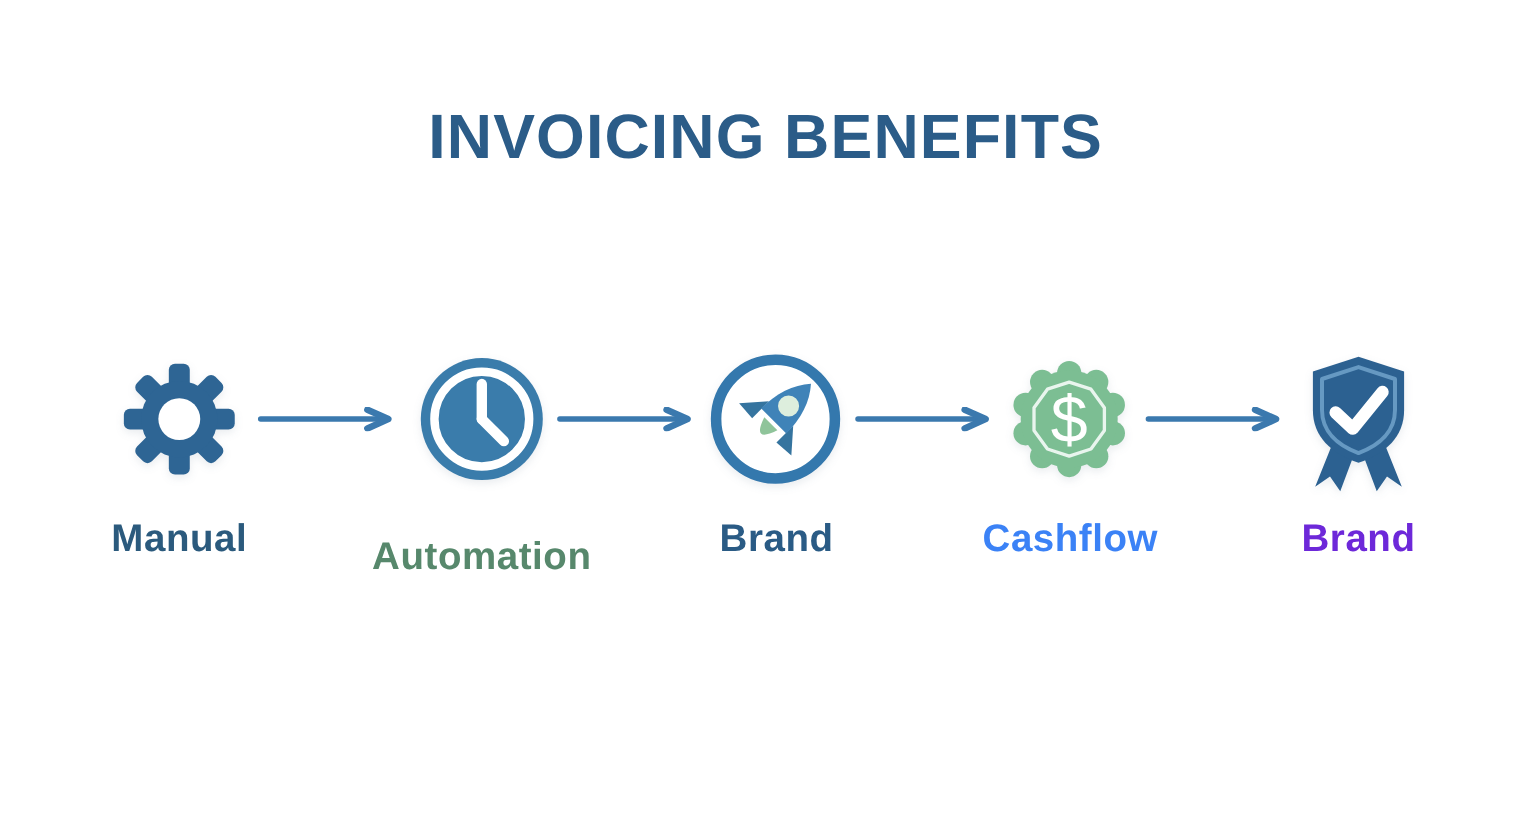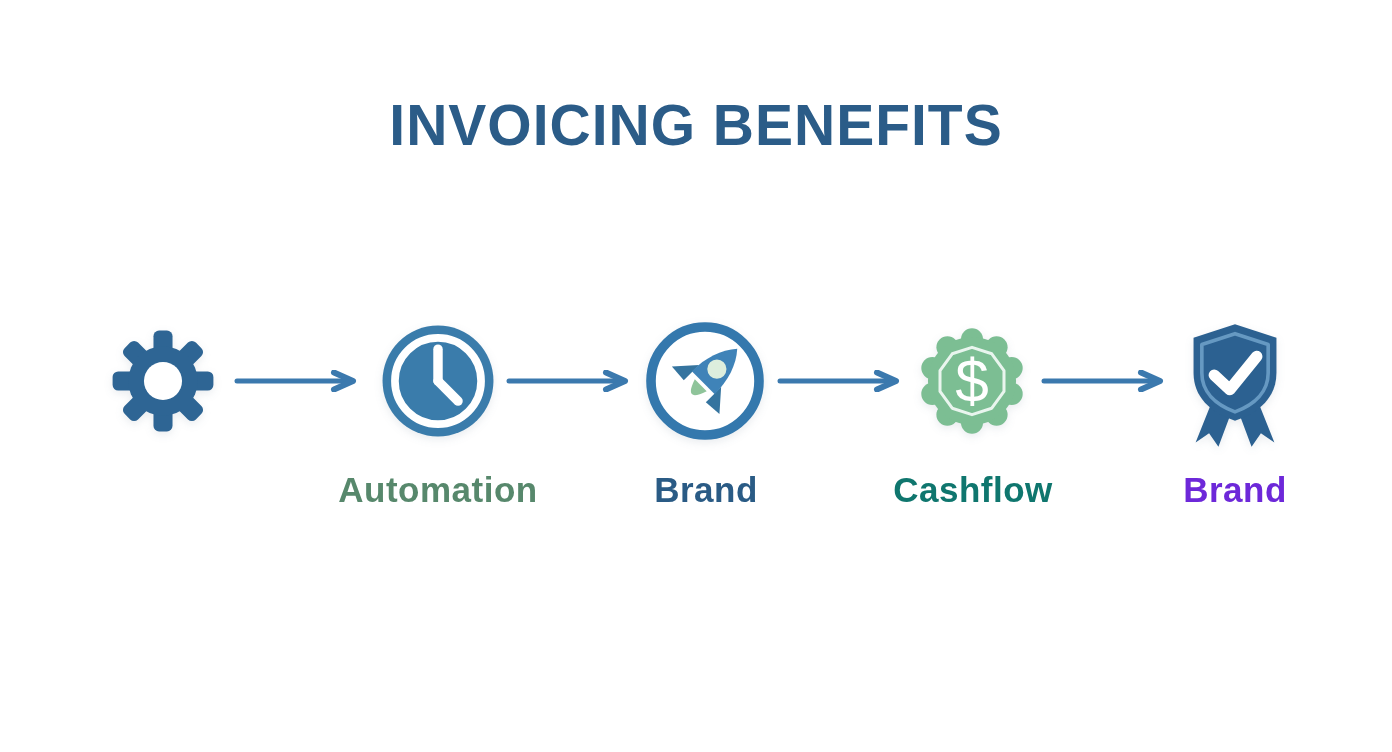--- a/index.html
+++ b/index.html
@@ -63,37 +63,38 @@
       <g fill="var(--gear)">
         <rect x="41.5" y="5" width="17" height="90" rx="5"></rect>
         <rect x="41.5" y="5" width="17" height="90" rx="5" transform="rotate(45 50 50)"></rect>
         <rect x="41.5" y="5" width="17" height="90" rx="5" transform="rotate(90 50 50)"></rect>
         <rect x="41.5" y="5" width="17" height="90" rx="5" transform="rotate(135 50 50)"></rect>
         <circle cx="50" cy="50" r="31"></circle>
       </g>
       <circle cx="50" cy="50" r="17" fill="#ffffff"></circle>
     </svg>
   </div>
+  <div class="step-label" style="left: 33px; color: rgb(43, 90, 125);">Manual</div>
 
   <div class="arrow-box" style="left:233px;">
     <svg width="130" height="22" viewBox="0 0 130 22">
       <line x1="4" y1="11" x2="112" y2="11" stroke="var(--arrow)" stroke-width="5" stroke-linecap="round"></line>
       <path d="M101 2.5 L120 11 L101 19.5" fill="none" stroke="var(--arrow)" stroke-width="6" stroke-linecap="round" stroke-linejoin="round"></path>
     </svg>
   </div>
 
   <div class="icon-box" style="left:379px; top:322px;">
     <svg width="118" height="118" viewBox="0 0 100 100">
       <circle cx="50" cy="50" r="47" fill="var(--clock)"></circle>
       <circle cx="50" cy="50" r="36.5" fill="none" stroke="var(--clock-detail)" stroke-width="6.5"></circle>
       <line x1="50" y1="50" x2="50" y2="23" stroke="var(--clock-detail)" stroke-width="8" stroke-linecap="round"></line>
       <line x1="50" y1="50" x2="67" y2="67" stroke="var(--clock-detail)" stroke-width="8" stroke-linecap="round"></line>
     </svg>
   </div>
-  <div class="step-label" style="left: 308px; color: rgb(87, 136, 108);">Automation</div>
+  <div class="step-label" style="left: 308px; color: rgb(87, 136, 108); margin-top: 16px;">Automation</div>
 
   <div class="arrow-box" style="left:505px;">
     <svg width="130" height="22" viewBox="0 0 130 22">
       <line x1="4" y1="11" x2="112" y2="11" stroke="var(--arrow)" stroke-width="5" stroke-linecap="round"></line>
       <path d="M101 2.5 L120 11 L101 19.5" fill="none" stroke="var(--arrow)" stroke-width="6" stroke-linecap="round" stroke-linejoin="round"></path>
     </svg>
   </div>
 
   <div class="icon-box" style="left:645px; top:321px;">
     <svg width="120" height="120" viewBox="0 0 100 100">
@@ -128,21 +129,21 @@
         <circle cx="28.8" cy="79.1" r="9.5"></circle>
         <circle cx="15.8" cy="61.1" r="9.5"></circle>
         <circle cx="15.8" cy="38.9" r="9.5"></circle>
         <circle cx="28.8" cy="20.9" r="9.5"></circle>
         <circle cx="50" cy="50" r="38"></circle>
       </g>
       <polygon points="50,21 67.05,26.54 77.58,41.04 77.58,58.96 67.05,73.46 50,79 32.95,73.46 22.42,58.96 22.42,41.04 32.95,26.54" fill="none" stroke="var(--badge-inner-line)" stroke-width="2.6" stroke-linejoin="round"></polygon>
       <text class="dollar-text" x="50" y="68" text-anchor="middle" font-size="52" fill="var(--badge-dollar)">$</text>
     </svg>
   </div>
-  <div class="step-label" style="left: 843px; color: #0f766e;">Cashflow</div>
+  <div class="step-label" style="left: 843px; color: #3b82f6;">Cashflow</div>
 
   <div class="arrow-box" style="left:1040px;">
     <svg width="130" height="22" viewBox="0 0 130 22">
       <line x1="4" y1="11" x2="112" y2="11" stroke="var(--arrow)" stroke-width="5" stroke-linecap="round"></line>
       <path d="M101 2.5 L120 11 L101 19.5" fill="none" stroke="var(--arrow)" stroke-width="6" stroke-linecap="round" stroke-linejoin="round"></path>
     </svg>
   </div>
 
   <div class="icon-box" style="left:1178px; top:316px;">
     <svg width="114" height="140" viewBox="0 0 110 135">

